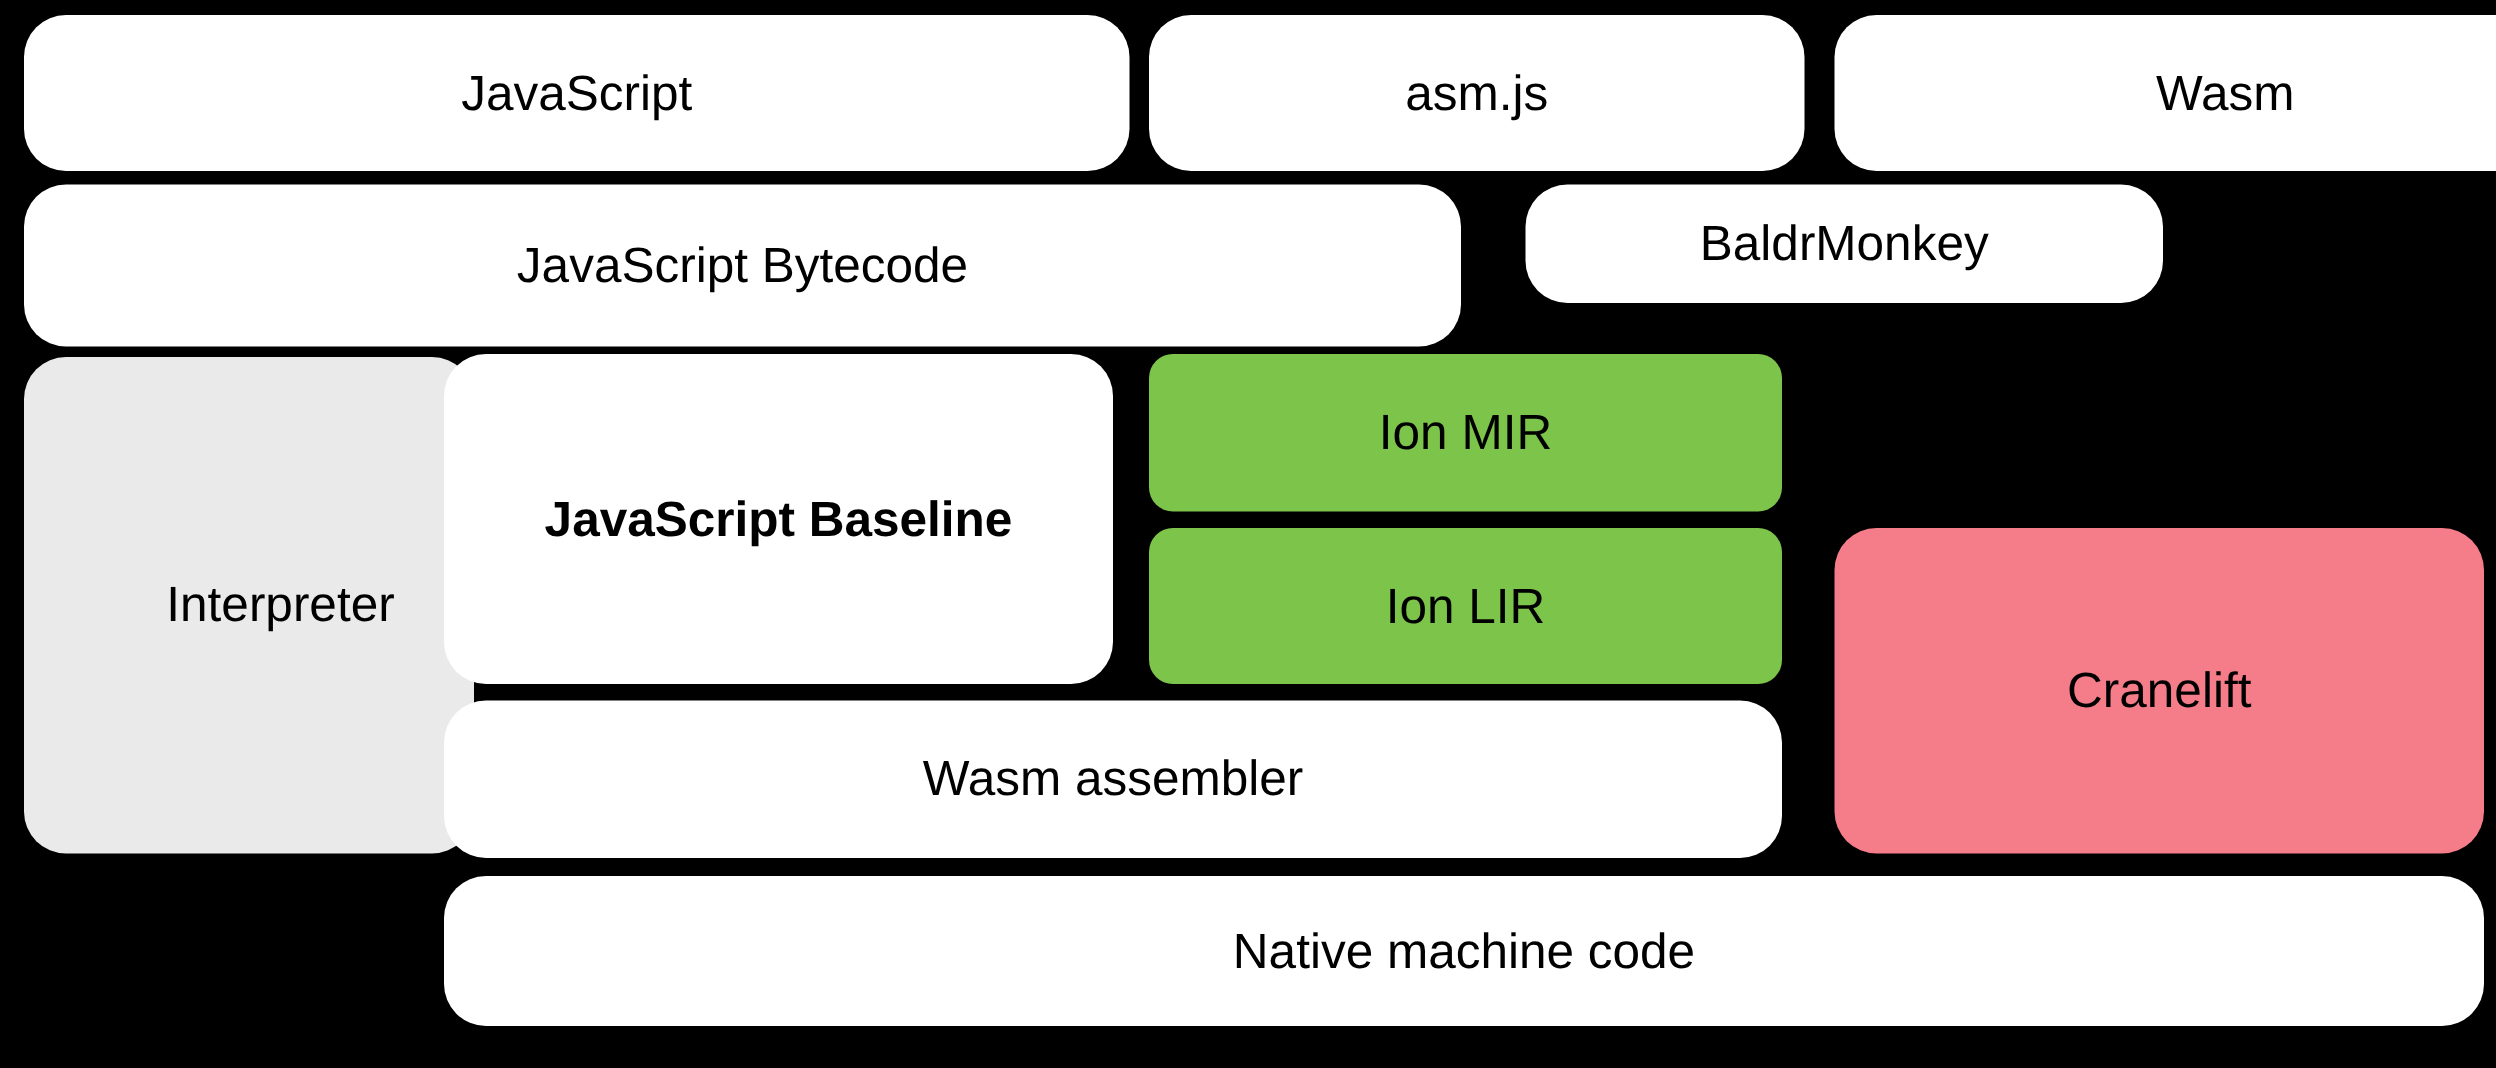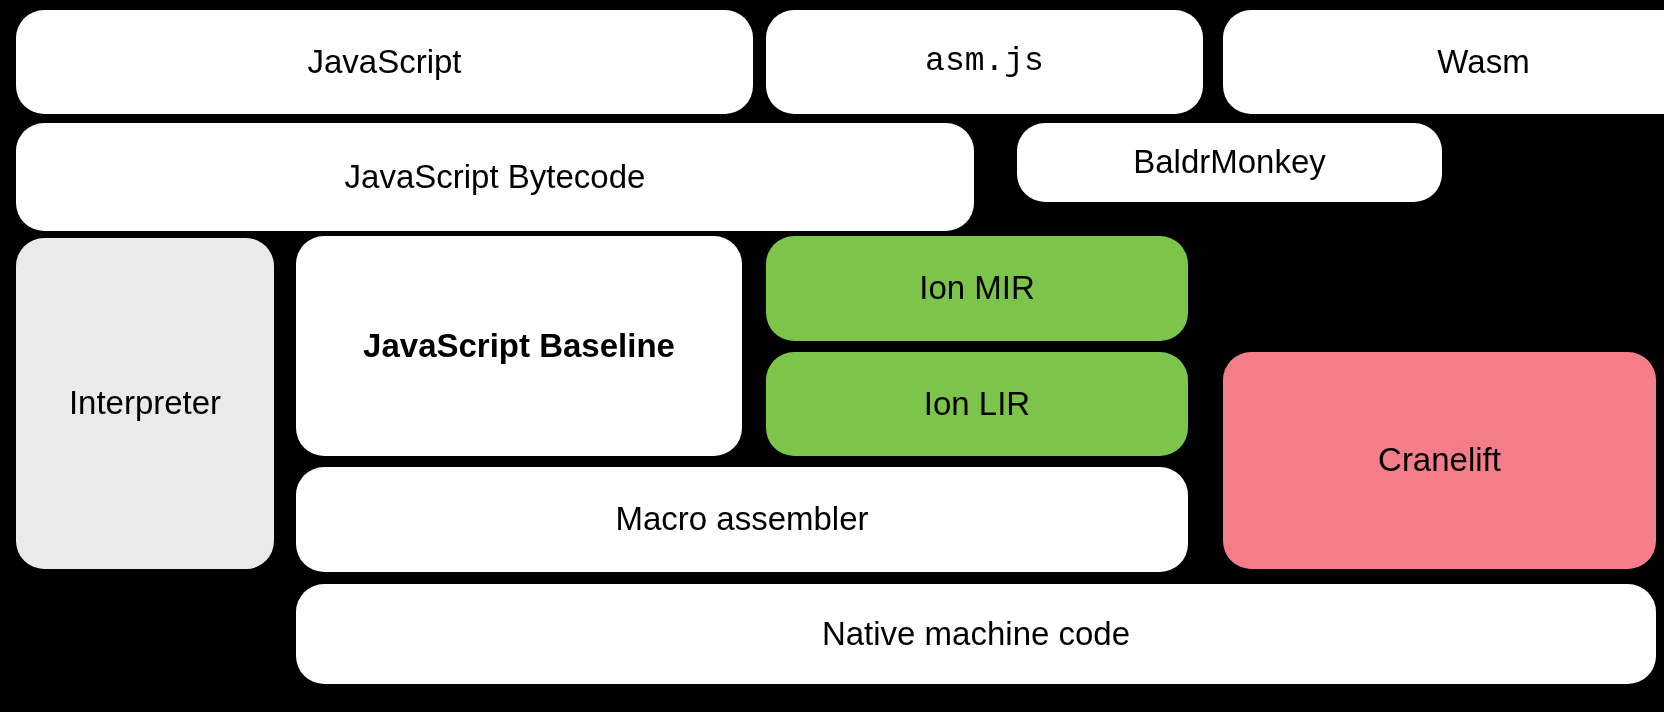--- a/index.html
+++ b/index.html
@@ -20,27 +20,27 @@
     background: var(--white, #ffffff);
     border-radius: 28px;
     display: flex;
     align-items: center;
     justify-content: center;
     text-align: center;
     color: var(--text, #000000);
     font-size: 33px;
     line-height: 1.18;
   }
-  .box.gray  { background: var(--gray,  #eaeaea); }
-  .box.green { background: var(--green, #7dc54a); }
+  .box.gray  { background: var(--gray,  #eaeaea); padding-left: 42px; }
+  .box.green { background: var(--green, #7dc54a); border-radius: 16px; }
   .box.pink  { background: var(--pink,  #f57d89); }
 
   
   #box-javascript        { left: 16px;   top: 10px;  width: 737px;  height: 104px; }
-  #box-asmjs             { left: 766px;  top: 10px;  width: 437px;  height: 104px; font-family: Liberation Mono, monospace; }
+  #box-asmjs             { left: 766px;  top: 10px;  width: 437px;  height: 104px; }
   #box-wasm              { left: 1223px; top: 10px;  width: 433px;  height: 104px; padding-left: 44px; }
   #box-js-bytecode       { left: 16px;   top: 123px; width: 958px;  height: 108px; }
   #box-baldrmonkey       { left: 1017px;  top: 123px; width: 425px;  height: 79px; }
   #box-interpreter       { left: 16px;   top: 238px; width: 258px;  height: 331px; }
   #box-js-baseline       { left: 296px;  top: 236px; width: 446px;  height: 220px; }
   #box-ion-mir           { left: 766px;  top: 236px; width: 422px;  height: 105px; }
   #box-ion-lir           { left: 766px;  top: 352px; width: 422px;  height: 104px; }
   #box-cranelift         { left: 1223px; top: 352px; width: 433px;  height: 217px; }
   #box-macro-assembler   { left: 296px;  top: 467px; width: 892px;  height: 105px; }
   #box-native-machine    { left: 296px;  top: 584px; width: 1360px; height: 100px; }
@@ -87,20 +87,20 @@
 
   <div class="box green" id="box-ion-lir">
     <span class="lbl">Ion LIR</span>
   </div>
 
   <div class="box pink" id="box-cranelift">
     <span class="lbl">Cranelift</span>
   </div>
 
   <div class="box" id="box-macro-assembler">
-    <span class="lbl">Macro assembler</span>
+    <span class="lbl">Wasm assembler</span>
   </div>
 
   <div class="box" id="box-native-machine">
     <span class="lbl">Native machine code</span>
   </div>
 
 </div>
 
 </body></html>

